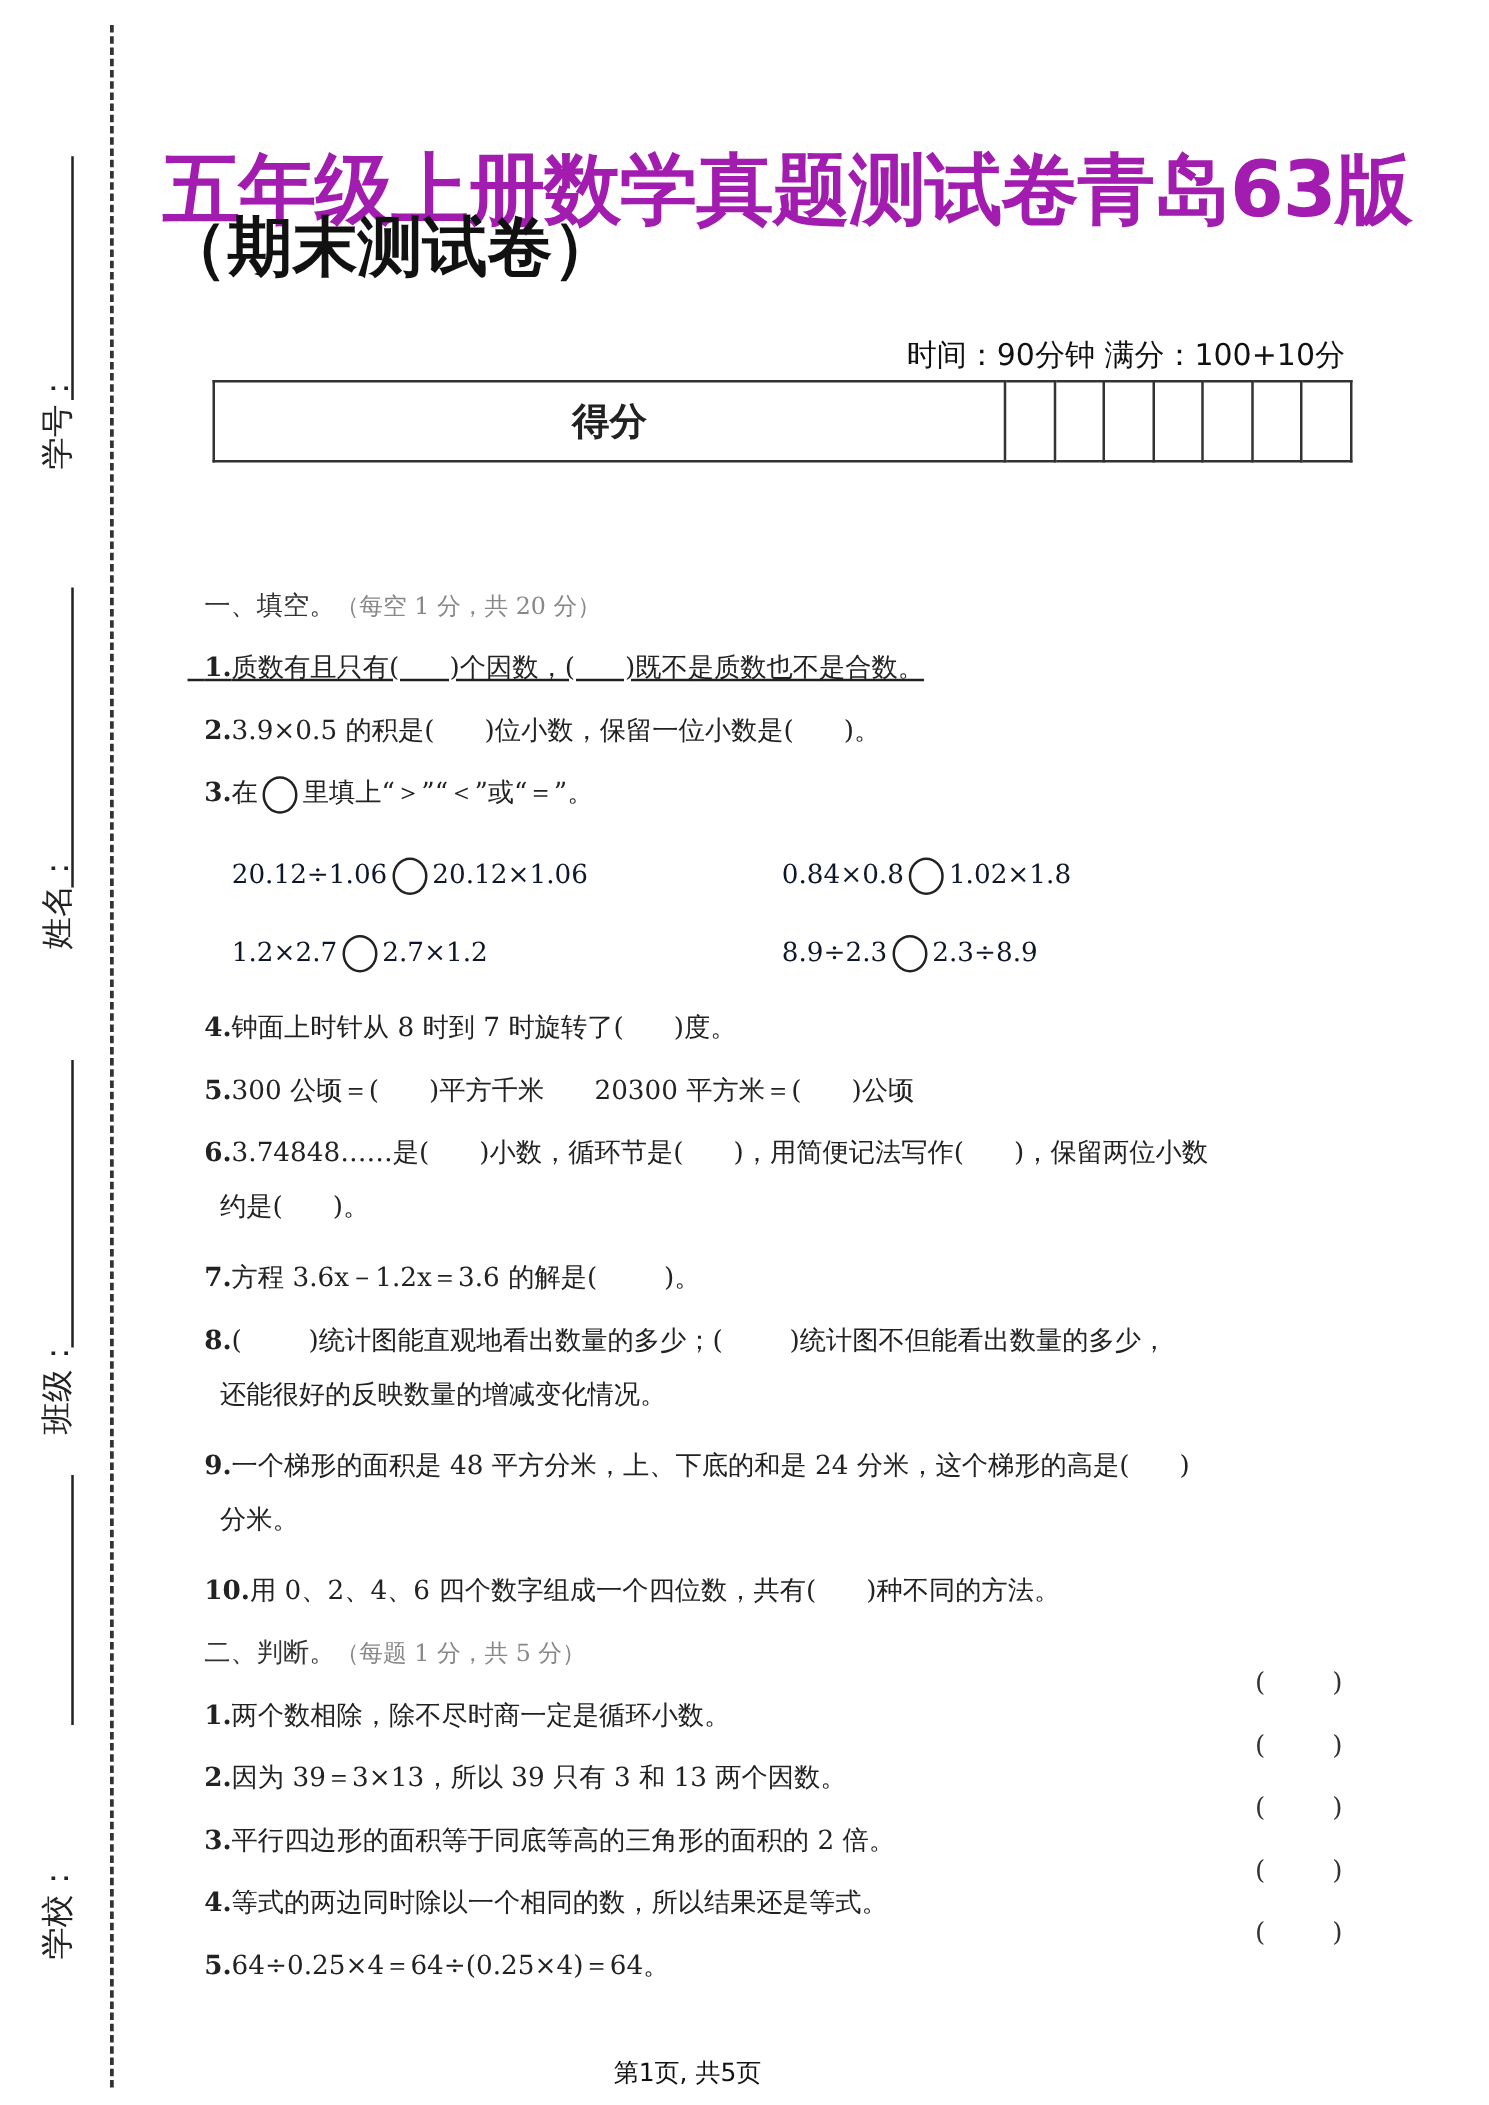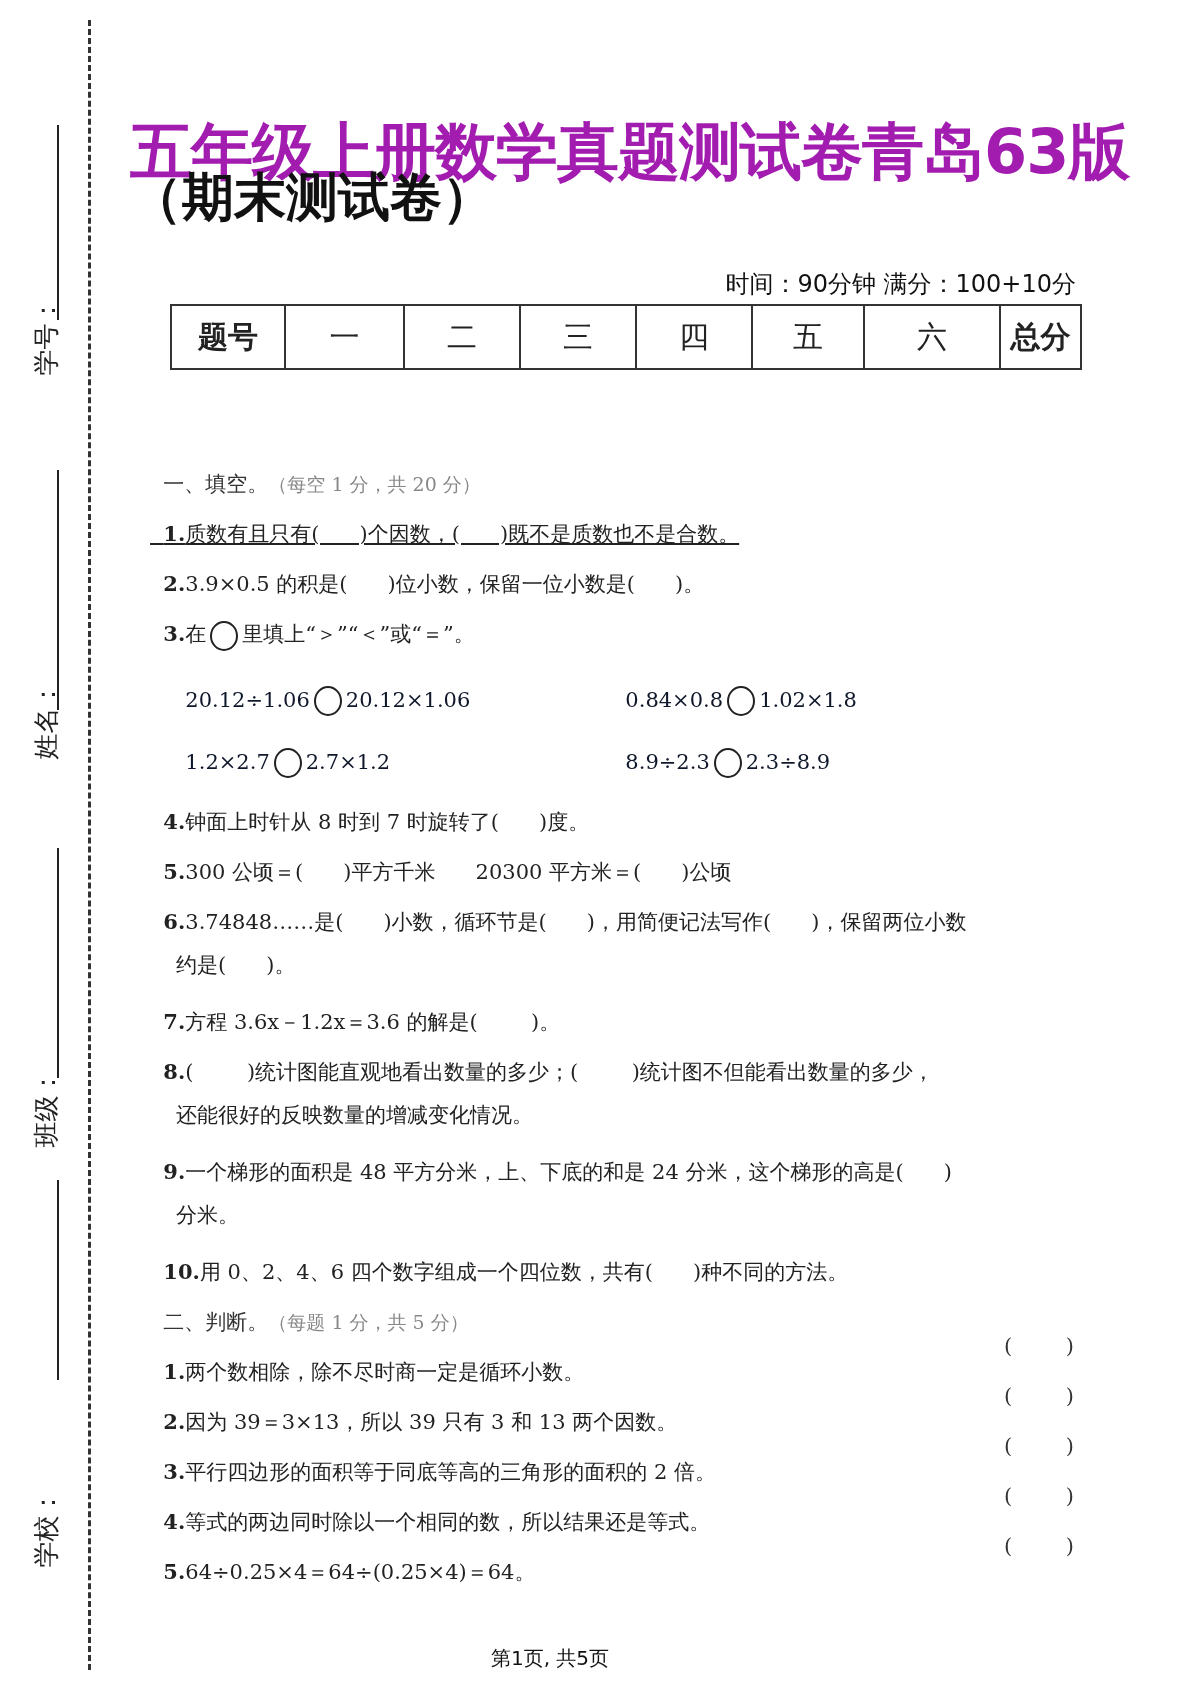--- a/index.html
+++ b/index.html
@@ -59,29 +59,29 @@
 
 <div class="margin-line" style="top:1180px;height:200px;"></div>
 <div class="margin-label" style="top:1530px;">学校：</div>
 
 <div class="title">五年级上册数学真题测试卷青岛63版</div>
 <div class="subtitle">（期末测试卷）</div>
 <div class="meta">时间：90分钟  满分：100+10分</div>
 
 <table class="score">
   <tbody>
-      <tr>
-    <td class="head" style="width:110px;">题号</td>
-    <td style="width:115px;">一</td>
-    <td style="width:112px;">二</td>
-    <td style="width:112px;">三</td>
-    <td style="width:112px;">四</td>
-    <td style="width:108px;">五</td>
-    <td style="width:132px;">六</td>
-    <td class="head">总分</td>
+  <tr>
+    <td class="head">得分</td>
+    <td></td>
+    <td></td>
+    <td></td>
+    <td></td>
+    <td></td>
+    <td></td>
+    <td></td>
   </tr>
 </tbody>
   </table>
 
 <div class="line section" style="top:446px;">
   <span>一、填空。</span><span class="note">（每空 1 分，共 20 分）</span>
 </div>
 
 <div class="line" style="top:496px;text-decoration:underline;">
   <span class="num">1.</span><span>质数有且只有(      )个因数，(      )既不是质数也不是合数。</span>

